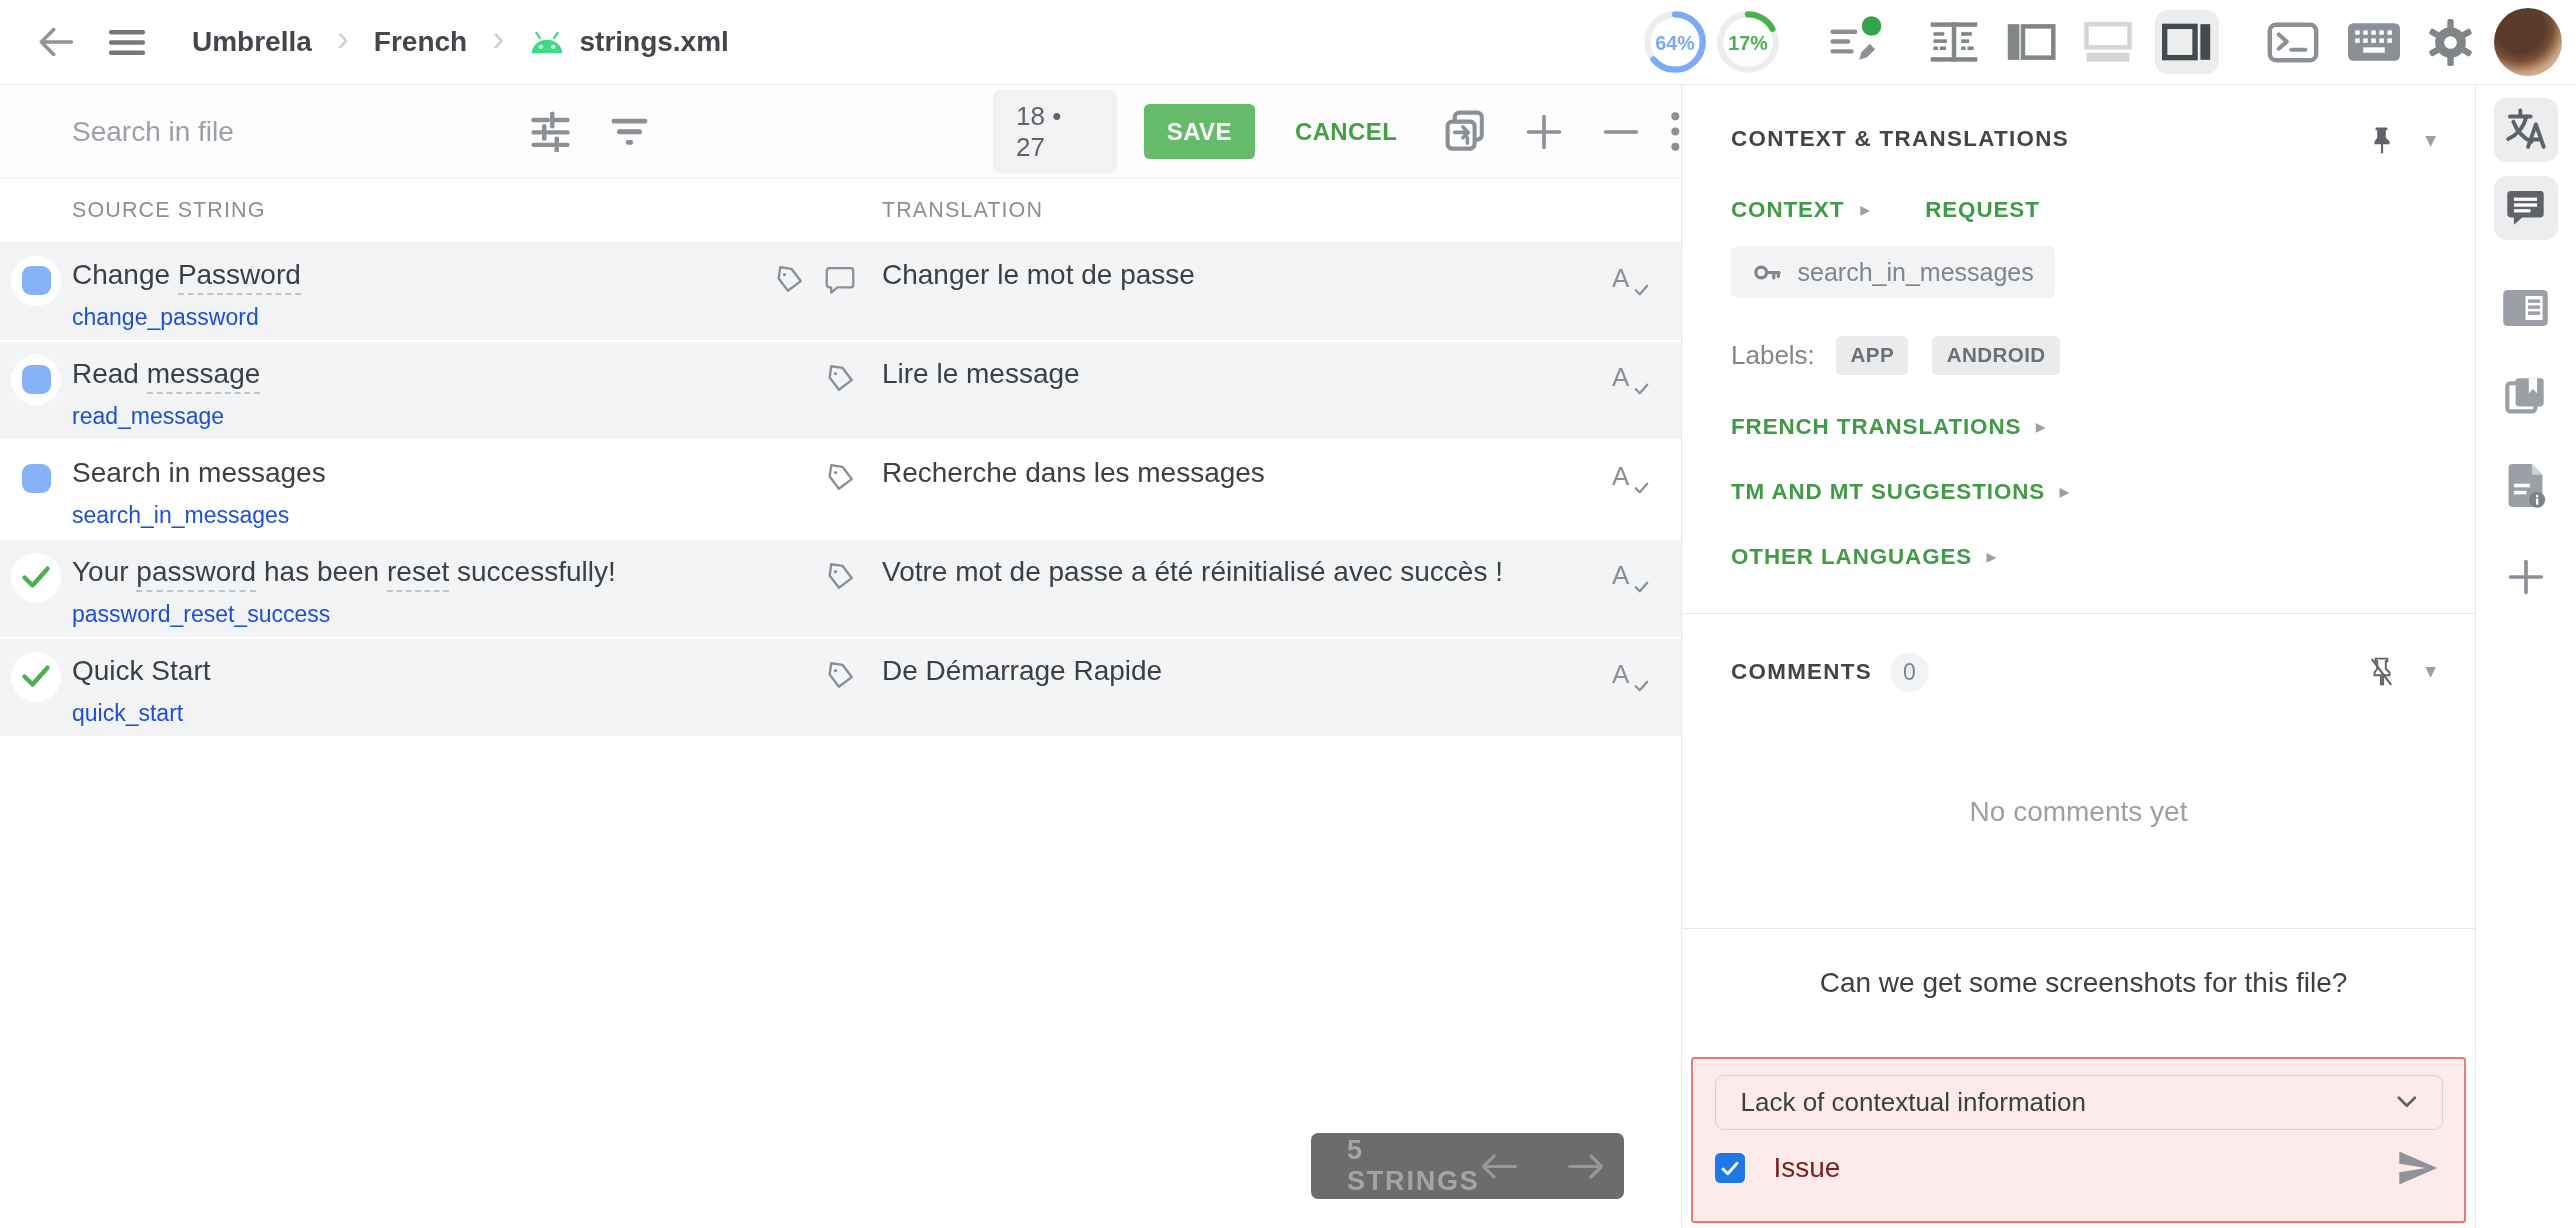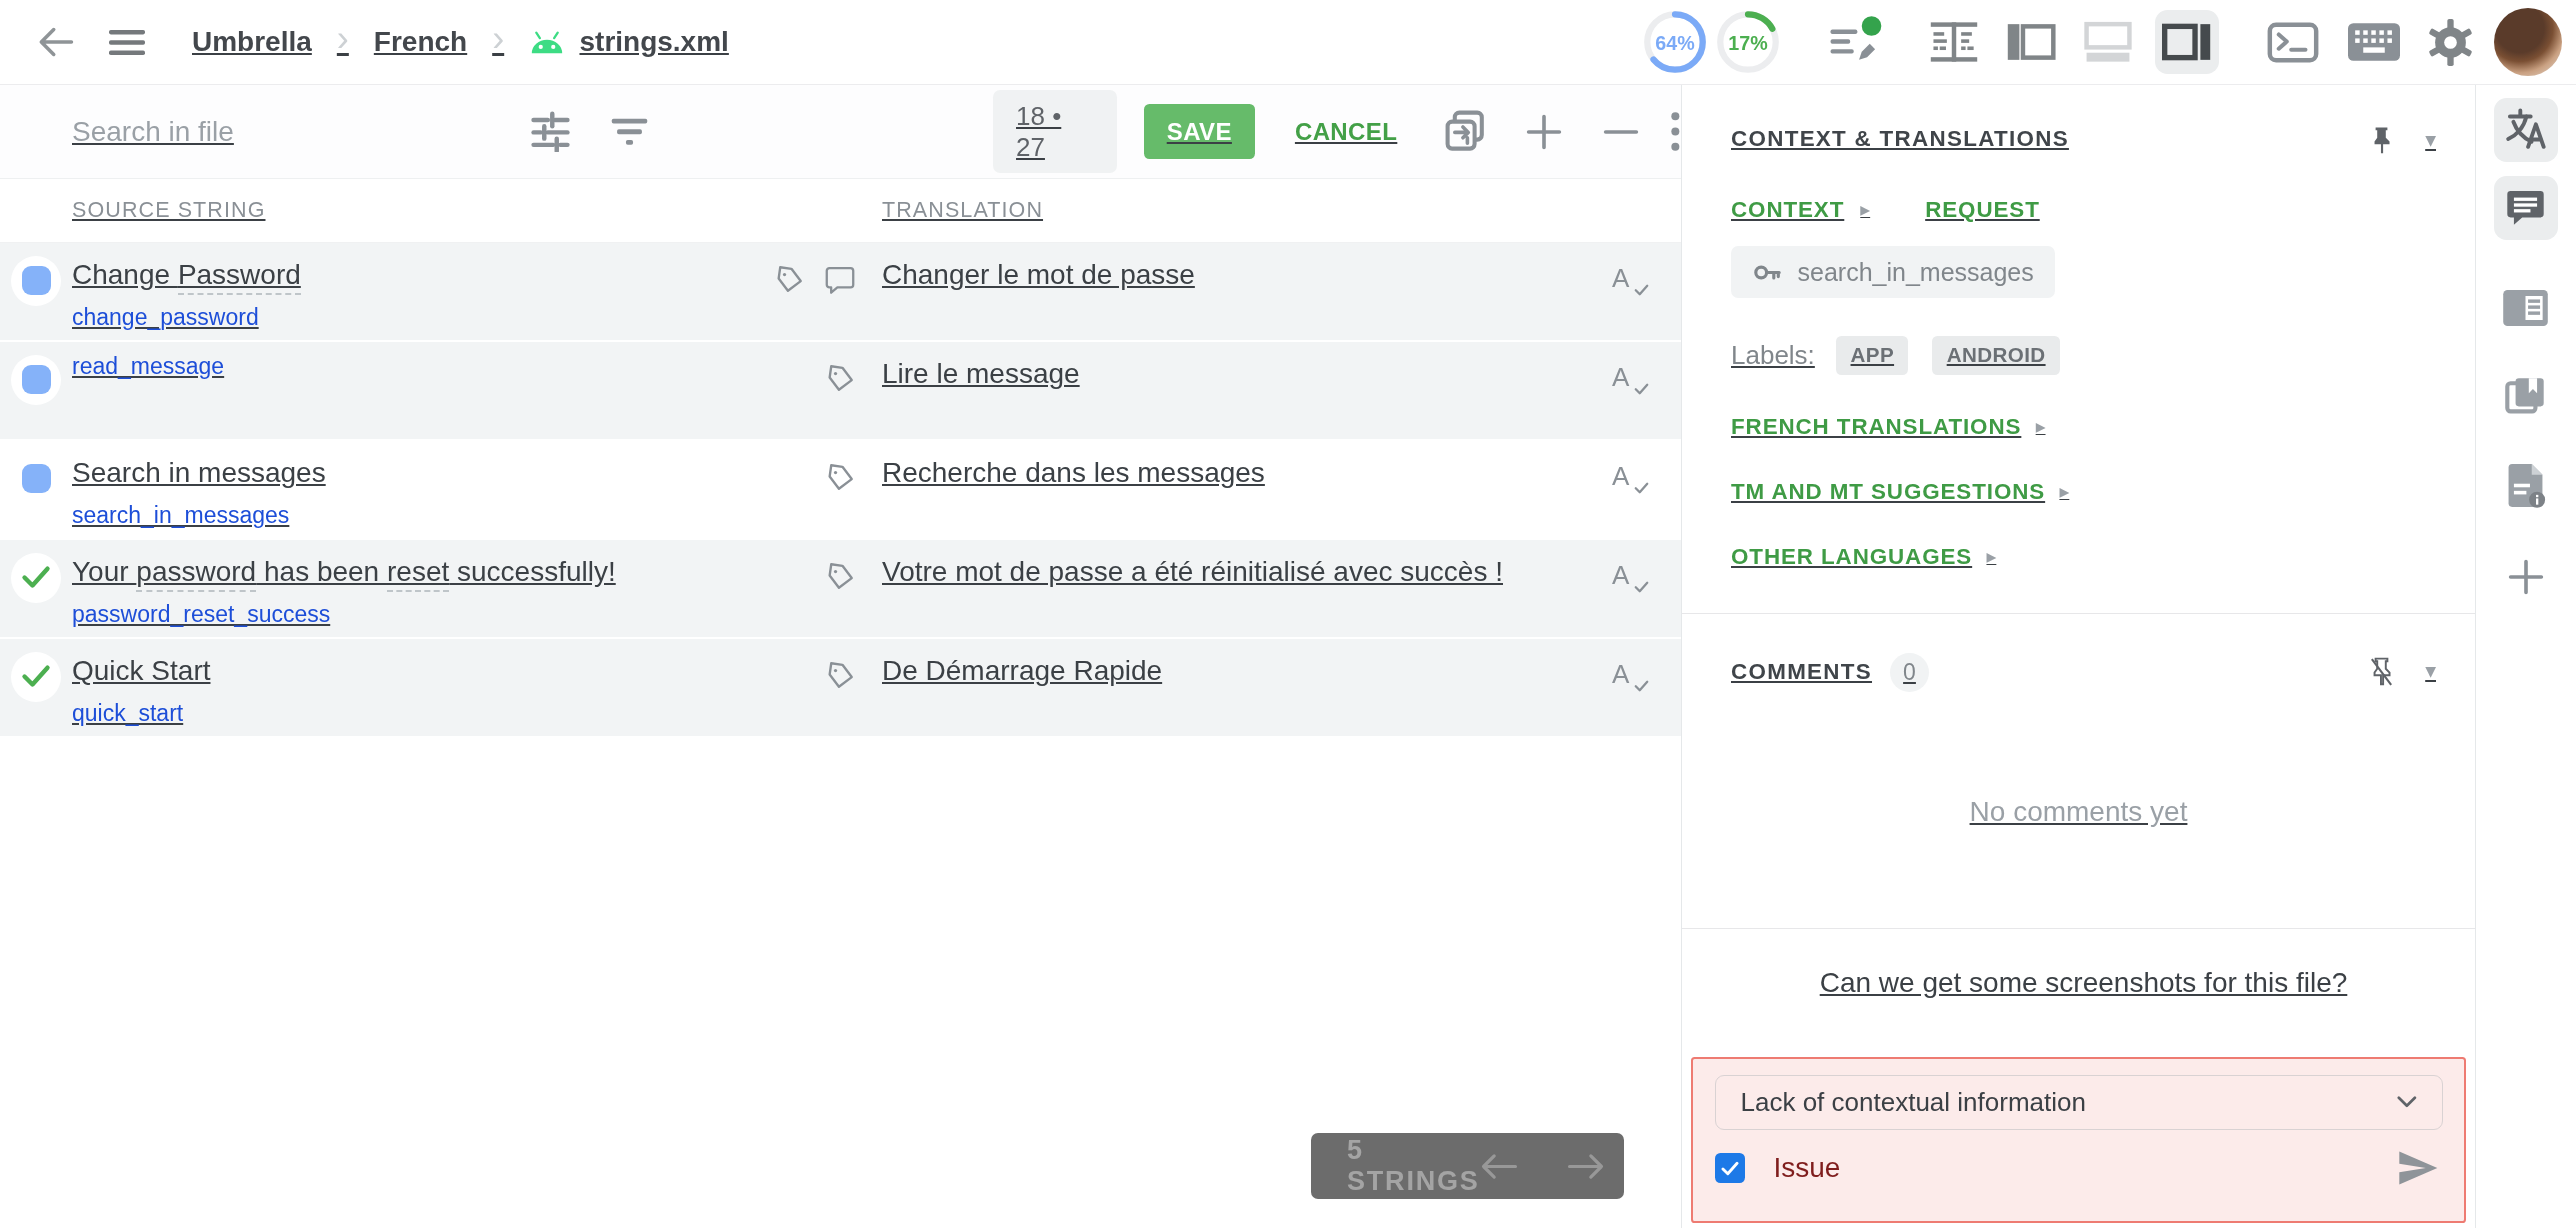--- a/index.html
+++ b/index.html
@@ -1,17 +1,17 @@
 <!DOCTYPE html>
 <html style="font-size:14.3px"><head>
 <meta charset="utf-8">
 <style>
   html,body{margin:0;padding:0;background:#fff;}
   .app{position:relative;width:2576px;height:1229px;background:#fff;overflow:hidden;
-       font-family:"Liberation Sans",sans-serif;color:#3b4045;text-decoration:underline;}
+       font-family:"Liberation Sans",sans-serif;color:#3b4045;}
   svg{display:block;}
   
   .topbar{height:85px;display:flex;align-items:center;padding:0 14.3px 0 36px;box-sizing:border-box;
           border-bottom:0.9px solid #ececee;background:#fff;}
   .tb-icon{display:flex;align-items:center;justify-content:center;}
   .crumb{font-size:28px;font-weight:700;color:#43474c;}
   .crumb-sep{font-size:36px;color:#cdd1d4;margin:0 25px;line-height:1;padding-bottom:5.4px;}
   .tb-right{margin-left:auto;display:flex;align-items:center;}
   .ring{position:relative;width:68px;height:68px;}
   .ring text{font-size:22px;font-weight:700;}
@@ -329,20 +329,21 @@
                   <path d="M2 7 L6.5 11.5 L15 2" stroke="#8a9096" stroke-width="2.6" fill="none" stroke-linecap="round" stroke-linejoin="round"></path>
                 </svg></span></div>
           </div>
           <div class="grid srow">
             <div class="c-status">
               <span class="stw">
                 <span class="sq"></span>
               </span>
             </div>
             <div>
+              <div class="t1">Read <span class="u-dash">message</span></div>
               <div class="t2">read_message</div>
             </div>
             <div class="c-ric">
               <span>
                 <svg width="29" height="29" viewBox="0 0 32 32">
                   <path d="M4 4 h12.5 L28.5 16 L16 28.5 L4 16.5 z" fill="none" stroke="#8a9096" stroke-width="2.6" stroke-linejoin="round" transform="rotate(8 16 16)"></path>
                   <circle cx="10.5" cy="10.5" r="1.8" fill="#8a9096"></circle>
                 </svg>
               </span>
             </div>

